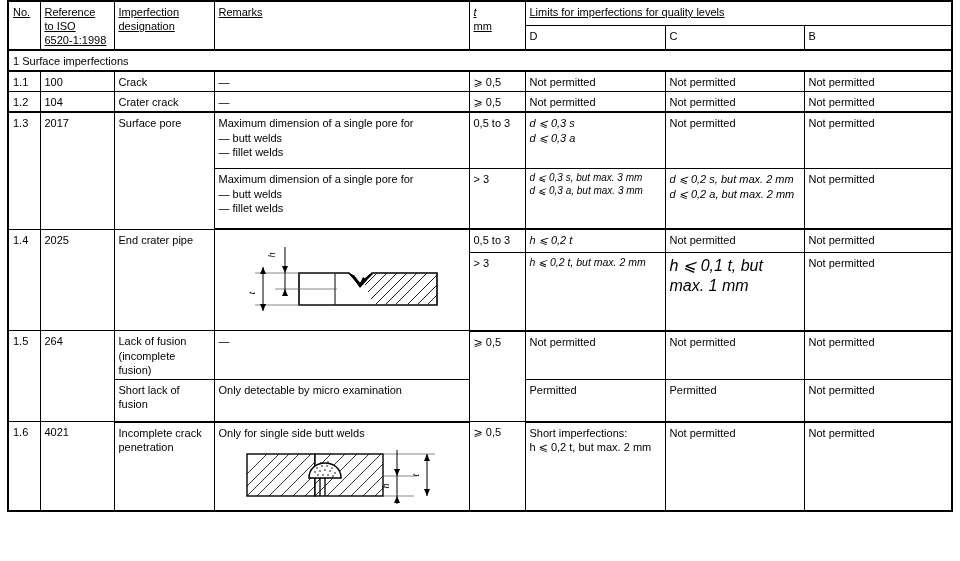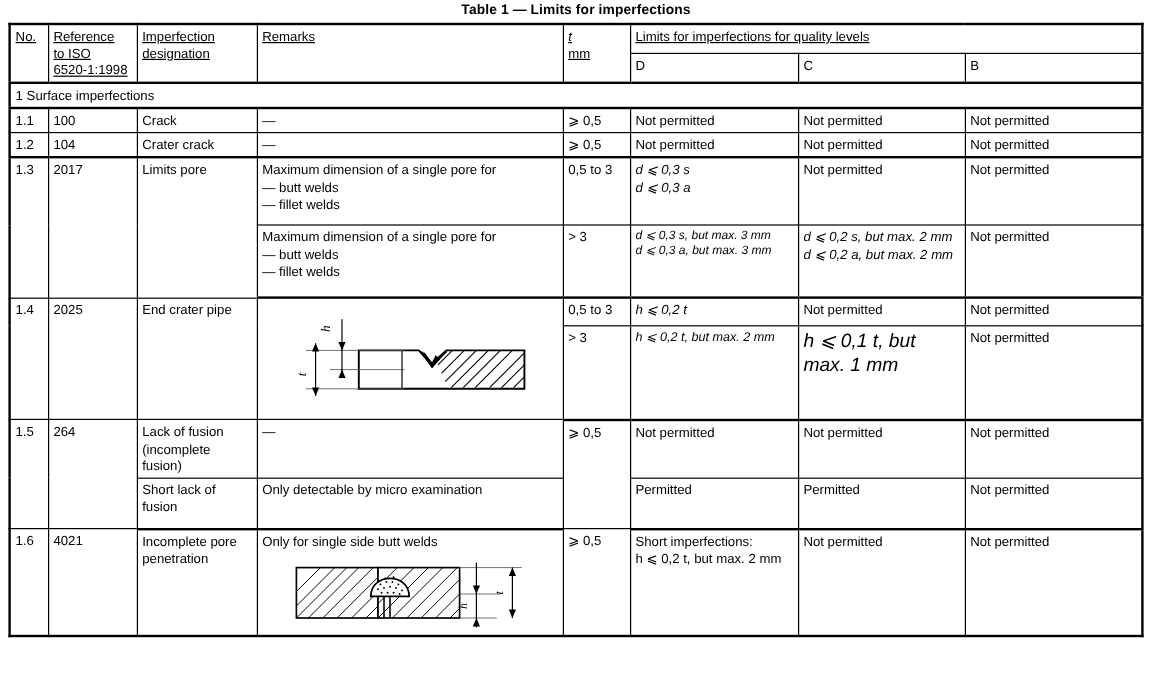--- a/index.html
+++ b/index.html
@@ -93,21 +93,20 @@
   .lines { white-space: pre-line; }
   .tbot {
     border-bottom: 2px solid #000 !important;
   }
 </style>
 </head>
 <body>
 
 <div class="page">
 
-  <div class="table-title">Table 1 — Limits for imperfections</div>
 
   <table class="limits">
     <colgroup>
       <col style="width:32px">
       <col style="width:74px">
       <col style="width:100px">
       <col style="width:255px">
       <col style="width:56px">
       <col style="width:140px">
       <col style="width:139px">
@@ -157,21 +156,21 @@
       <td class="dash tbot">—</td>
       <td class="nowrapc tbot">⩾ 0,5</td>
       <td class="tbot">Not permitted</td>
       <td class="tbot">Not permitted</td>
       <td class="tbot">Not permitted</td>
     </tr>
 
     <tr>
       <td rowspan="2">1.3</td>
       <td rowspan="2">2017</td>
-      <td rowspan="2">Limits pore</td>
+      <td rowspan="2">Surface pore</td>
       <td class="lines" style="height:50px">Maximum dimension of a single pore for
 — butt welds
 — fillet welds</td>
       <td class="nowrapc">0,5 to 3</td>
       <td class="lines ital cellpad-lg">d ⩽ 0,3 s
 d ⩽ 0,3 a</td>
       <td class="cellpad-lg">Not permitted</td>
       <td class="cellpad-lg">Not permitted</td>
     </tr>
     <tr>
@@ -262,21 +261,21 @@
       <td class="tbot" style="height:36px">Short lack of fusion</td>
       <td class="tbot">Only detectable by micro examination</td>
       <td class="tbot">Permitted</td>
       <td class="tbot">Permitted</td>
       <td class="tbot">Not permitted</td>
     </tr>
 
     <tr>
       <td>1.6</td>
       <td>4021</td>
-      <td class="lines">Incomplete pore
+      <td class="lines">Incomplete crack
 penetration</td>
       <td>
         <div>Only for single side butt welds</div>
         <svg class="fig" width="205" height="68" viewBox="0 0 205 68">
           <g stroke="#000" fill="none">
 
             <rect x="8" y="14" width="68" height="42" stroke="#000" stroke-width="1.4" fill="#fff"></rect>
 
             <rect x="76" y="14" width="68" height="42" stroke="#000" stroke-width="1.4" fill="#fff"></rect>
 

